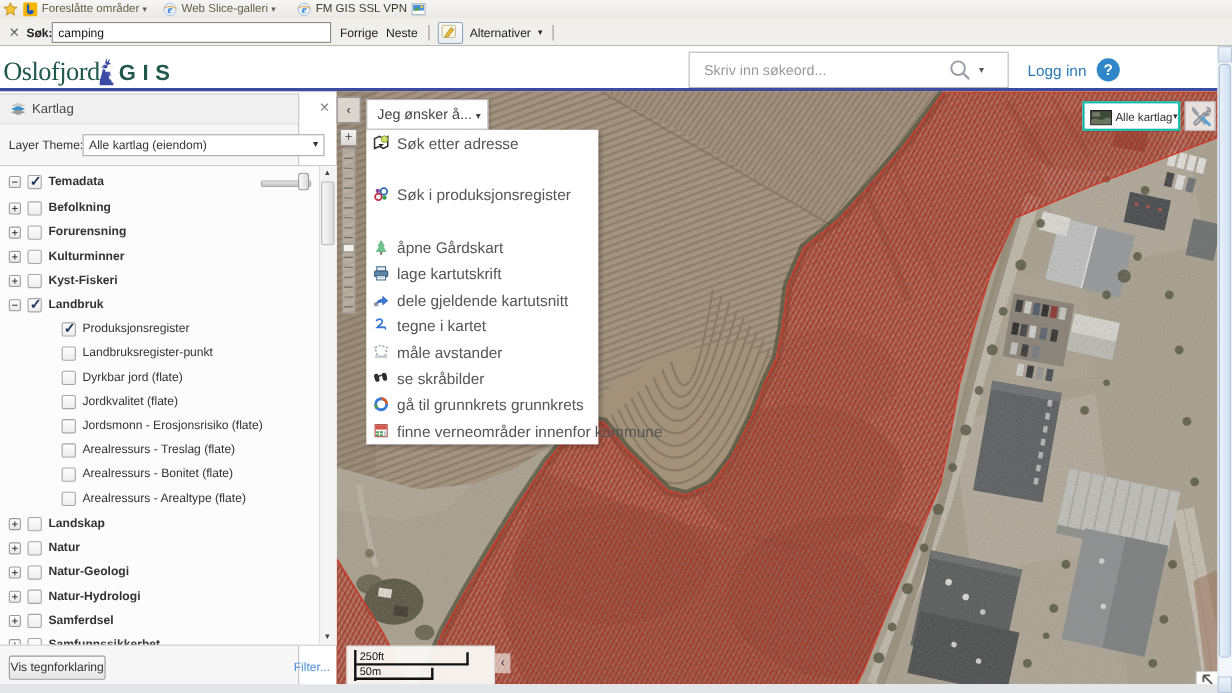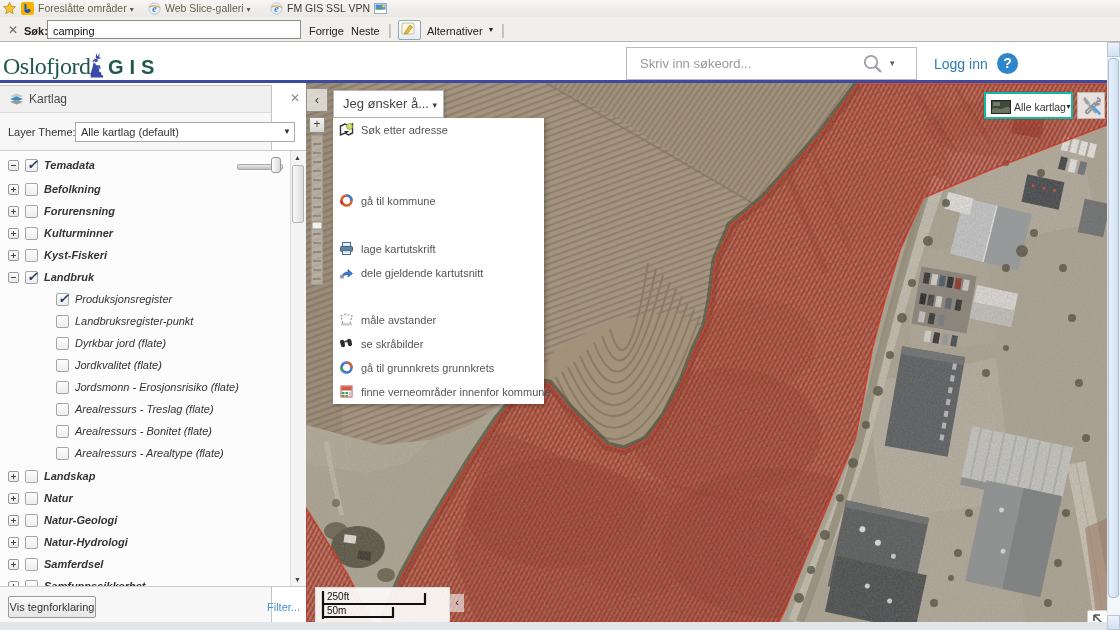--- a/index.html
+++ b/index.html
@@ -31,21 +31,21 @@
   
   #map{left:306px;top:83px;width:801px;height:539px;overflow:hidden;background:#ab9a84;}
   
   .mbtn{position:absolute;background:rgba(245,245,243,.75);border:1px solid #8f8f8f;
     color:#333;text-align:center;box-sizing:border-box;}
   #menu{left:333px;top:118px;width:211px;height:286px;background:#fff;
     box-shadow:2px 2px 4px rgba(0,0,0,.25);font-size:11px;color:#555;}
   #menubtn{left:333px;top:90px;width:111px;height:28px;background:#fff;border:1px solid #b5b5b5;
     box-sizing:border-box;font-size:13px;color:#444;line-height:26px;padding-left:9px;
     box-shadow:1px 1px 3px rgba(0,0,0,.2);}
-  .mi{position:absolute;left:6px;width:205px;height:16px;line-height:16px;white-space:nowrap;font-size:11px;}
+  .mi{position:absolute;left:6px;width:205px;height:16px;line-height:16px;white-space:nowrap;font-size:14px;}
   .mico{position:absolute;left:0;top:0;width:15px;height:15px;}
   .mtx{position:absolute;left:22px;top:0;}
   
   #vsb{left:1107px;top:42px;width:13px;height:588px;background:#f2f5f9;}
 </style>
 </head>
 <body>
 
 <div id="favbar" class="abs">
   <span class="it" style="left:3px;top:2px;width:13px;height:13px;">
@@ -385,24 +385,24 @@
     <svg style="position:absolute;left:9px;top:6px;" width="15" height="14" viewBox="0 0 15 14">
       <path d="M1 4 L7.5 1.5 L14 4 L7.5 6.5 Z" fill="#c9c9c9"></path>
       <path d="M1 7 L7.5 4.5 L14 7 L7.5 9.6 Z" fill="#2f8fce"></path>
       <path d="M1 10 L7.5 7.5 L14 10 L7.5 12.5 Z" fill="#9a9a9a"></path>
     </svg>
     <span style="position:absolute;left:29px;top:6px;font-size:12px;color:#4a4a4a;">Kartlag</span>
     <span style="position:absolute;left:290px;top:5px;font-size:12px;color:#888;">✕</span>
   </div>
   <span class="row" style="left:8px;top:40px;color:#333;">Layer Theme:</span>
   <span class="row" style="left:75px;top:36px;width:220px;height:20px;background:#fff;border:1px solid #aaa;box-sizing:border-box;"></span>
-  <span class="row" style="left:81px;top:40px;color:#333;">Alle kartlag (default)</span>
+  <span class="row" style="left:81px;top:40px;color:#333;">Alle kartlag (eiendom)</span>
   <span class="row" style="left:283px;top:41px;font-size:8px;color:#333;">▼</span>
 
-  <div style="position:absolute;left:0;top:64px;width:306px;height:437px;background:#fcfcfc;border-top:1px solid #ccc;border-bottom:1px solid #ccc;box-sizing:border-box;overflow:hidden;font-style:italic;">
+  <div style="position:absolute;left:0;top:64px;width:306px;height:437px;background:#fcfcfc;border-top:1px solid #ccc;border-bottom:1px solid #ccc;box-sizing:border-box;overflow:hidden;">
 
     <div style="position:absolute;right:0;top:0;width:15px;height:100%;background:#f4f4f4;border-left:1px solid #ddd;">
       <span style="position:absolute;left:3px;top:3px;font-size:7px;color:#444;">▲</span>
       <span style="position:absolute;left:1px;top:14px;width:12px;height:58px;background:linear-gradient(90deg,#f8f8f8,#dcdcdc);border:1px solid #b5b5b5;border-radius:2px;box-sizing:border-box;"></span>
       <span style="position:absolute;left:3px;bottom:3px;font-size:7px;color:#444;">▼</span>
     </div>
 
     <span class="expander" style="left:8px;top:9px;"></span>
     <span class="cb ck" style="left:25px;top:8px;"></span>
     <span class="row" style="left:44px;top:8px;font-weight:bold;">Temadata</span>
@@ -493,43 +493,57 @@
 <div id="menubtn" class="abs">Jeg ønsker å... <span style="font-size:9px;">▾</span></div>
 <div id="menu" class="abs">
   <div class="mi" style="top:4px;">
     <svg class="mico" viewBox="0 0 15 15">
         <path d="M1.5 4 L6 2 L9.5 4 L13.5 2 L13.5 11 L9.5 13 L6 11 L1.5 13 Z" fill="#fff" stroke="#333" stroke-width="1.4"></path>
         <circle cx="10.5" cy="4.5" r="3" fill="#cde06a" stroke="#8a9a30" stroke-width="0.8"></circle>
         <path d="M5 9 L7.5 11.5 L10 9 Z" fill="#222"></path>
       </svg>
     <span class="mtx">Søk etter adresse</span>
     </div>
-  <div class="mi" style="top:75px;">
-    <svg class="mico" viewBox="0 0 15 15">
-        <circle cx="7.5" cy="7.5" r="5" fill="none" stroke="#d95f2b" stroke-width="2.6"></circle>
-        <path d="M7.5 2.5 A5 5 0 0 1 12.5 7.5" fill="none" stroke="#3a7ad9" stroke-width="2.6"></path>
-        <path d="M3.5 11 A5 5 0 0 1 2.5 7.5" fill="none" stroke="#c23038" stroke-width="2.6"></path>
-      </svg>
-    <span class="mtx">gå til kommune</span>
+  <div class="mi" style="top:51px;">
+    <svg class="mico" viewBox="0 0 15 15">
+        <circle cx="10" cy="5" r="3" fill="none" stroke="#2b6fb8" stroke-width="1.6"></circle>
+        <circle cx="5" cy="10" r="3" fill="none" stroke="#c03048" stroke-width="1.6"></circle>
+        <circle cx="4.5" cy="4.5" r="2" fill="#8a4a9a"></circle>
+        <circle cx="10.5" cy="10.5" r="2" fill="#3a9a4a"></circle>
+      </svg>
+    <span class="mtx">Søk i produksjonsregister</span>
+    </div>
+  <div class="mi" style="top:99px;">
+    <svg class="mico" viewBox="0 0 15 15">
+        <path d="M7.5 1 L11 7 L9.5 7 L12.5 12 L2.5 12 L5.5 7 L4 7 Z" fill="#6fc08a"></path>
+        <rect x="6.6" y="12" width="1.8" height="2.5" fill="#7a6a50"></rect>
+      </svg>
+    <span class="mtx">åpne Gårdskart</span>
     </div>
   <div class="mi" style="top:123px;">
     <svg class="mico" viewBox="0 0 15 15">
         <rect x="3.5" y="1.5" width="8" height="4" fill="#e8eef4" stroke="#46718e" stroke-width="1"></rect>
         <rect x="1.5" y="5.5" width="12" height="5" rx="1" fill="#5b87a8" stroke="#3c5f7a" stroke-width="1"></rect>
         <rect x="3.5" y="9.5" width="8" height="4" fill="#fff" stroke="#46718e" stroke-width="1"></rect>
         <line x1="4.5" y1="11" x2="10.5" y2="11" stroke="#9ab" stroke-width="0.8"></line>
       </svg>
     <span class="mtx">lage kartutskrift</span>
     </div>
   <div class="mi" style="top:147px;text-align:right;">
     <svg class="mico" viewBox="0 0 15 15">
         <path d="M2 12 C4 8 7 7 9 7 L9 4.5 L13.5 8.5 L9 12 L9 9.5 C6.5 9.5 4 10.5 2 12 Z" fill="#3a7ad9" stroke="#2b5ca8" stroke-width="0.7"></path>
         <rect x="1" y="10" width="4" height="3.5" fill="#8b8fa0" opacity="0.8"></rect>
       </svg>
     <span class="mtx">dele gjeldende kartutsnitt</span>
+    </div>
+  <div class="mi" style="top:170px;">
+    <svg class="mico" viewBox="0 0 15 15">
+        <path d="M3 4 C4 1.5 8 1.5 8.5 4 C9 6 6 7.5 4 9.5 L9.5 9.5 M9.5 9.5 C11 9 12 10.5 11 11.5" fill="none" stroke="#3a7ad9" stroke-width="1.6"></path>
+      </svg>
+    <span class="mtx">tegne i kartet</span>
     </div>
   <div class="mi" style="top:194px;">
     <svg class="mico" viewBox="0 0 15 15">
         <path d="M2 4 L7 2 L13 4 L11 12 L4 12 Z" fill="none" stroke="#9aa0a6" stroke-width="1.3" stroke-dasharray="2 1.5"></path>
         <rect x="2" y="11" width="11" height="2.5" fill="#c8cdd2"></rect>
       </svg>
     <span class="mtx">måle avstander</span>
     </div>
   <div class="mi" style="top:242px;">
     <svg class="mico" viewBox="0 0 15 15">

